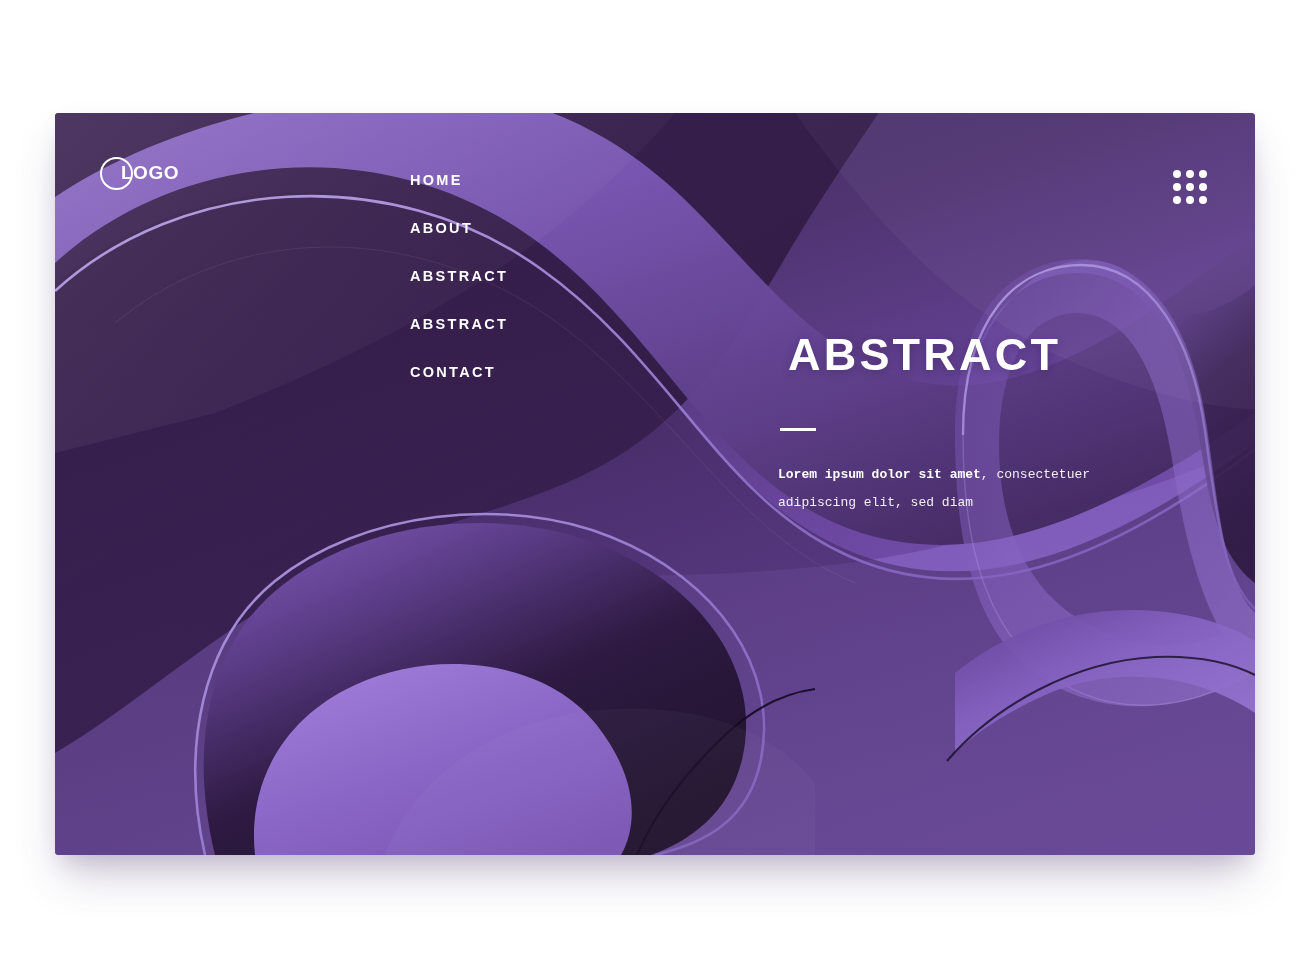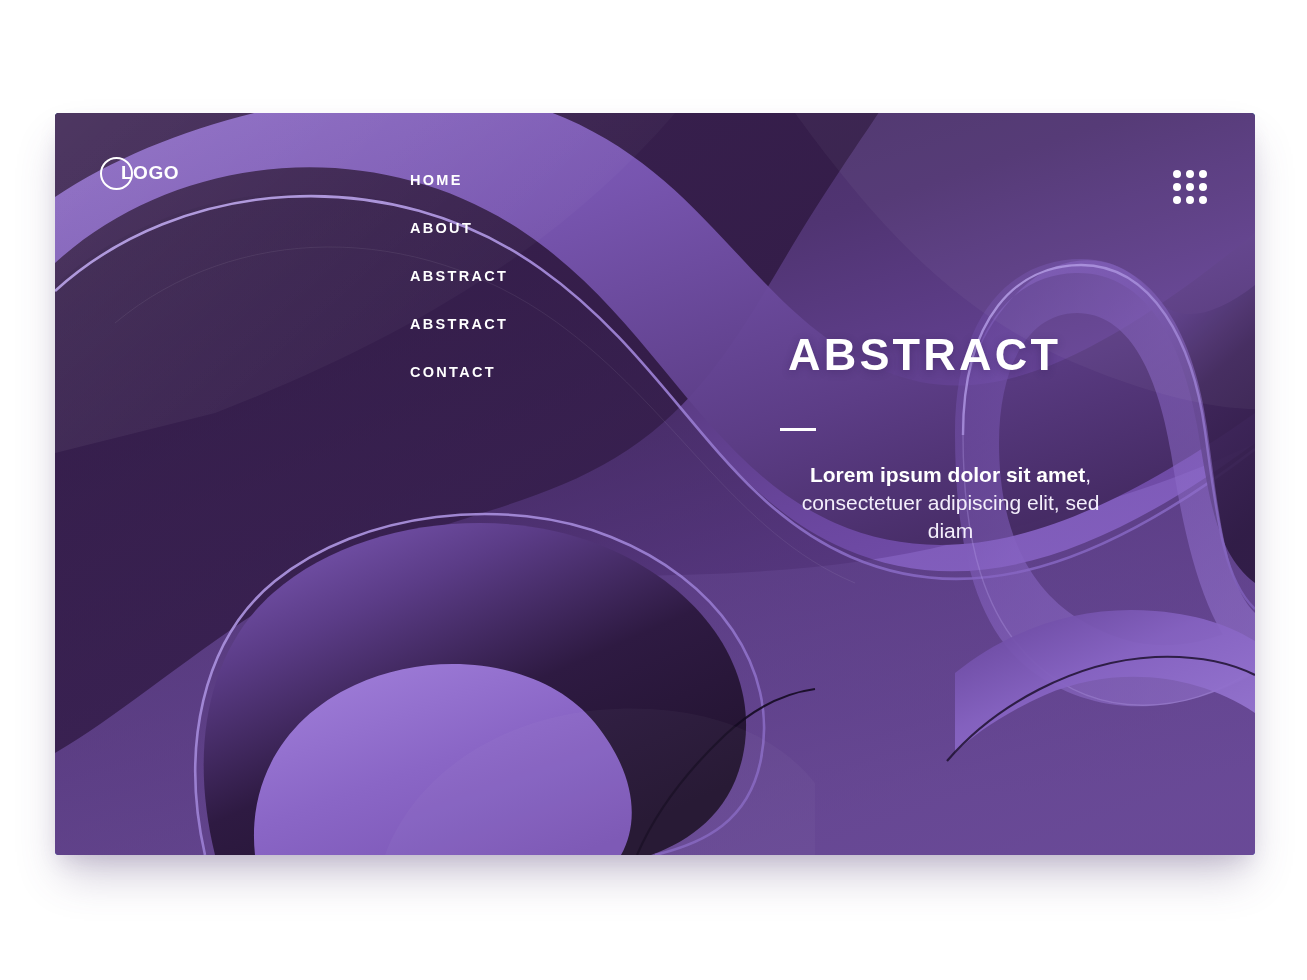--- a/index.html
+++ b/index.html
@@ -146,26 +146,25 @@
     text-shadow: 0 2px 8px rgba(40, 20, 70, 0.30);
   }
   #hero-divider {
     width: 36px;
     height: 3px;
     background: #ffffff;
     margin: 46px 0 30px 2px;
   }
   #hero-desc {
     color: #f3eefb;
-    font-size: 21px;
+    font-size: 13px;
     line-height: 28px;
     margin: 0;
     max-width: 345px;
-    font-family: Liberation Sans, sans-serif;
-    text-align: center;
+    font-family: Liberation Mono, monospace;
   }
   #hero-desc .lead {
     font-weight: bold;
     color: #ffffff;
   }
 
   #cta-wrap {
     position: relative;
     margin-top: 52px;
     margin-left: 2px;

